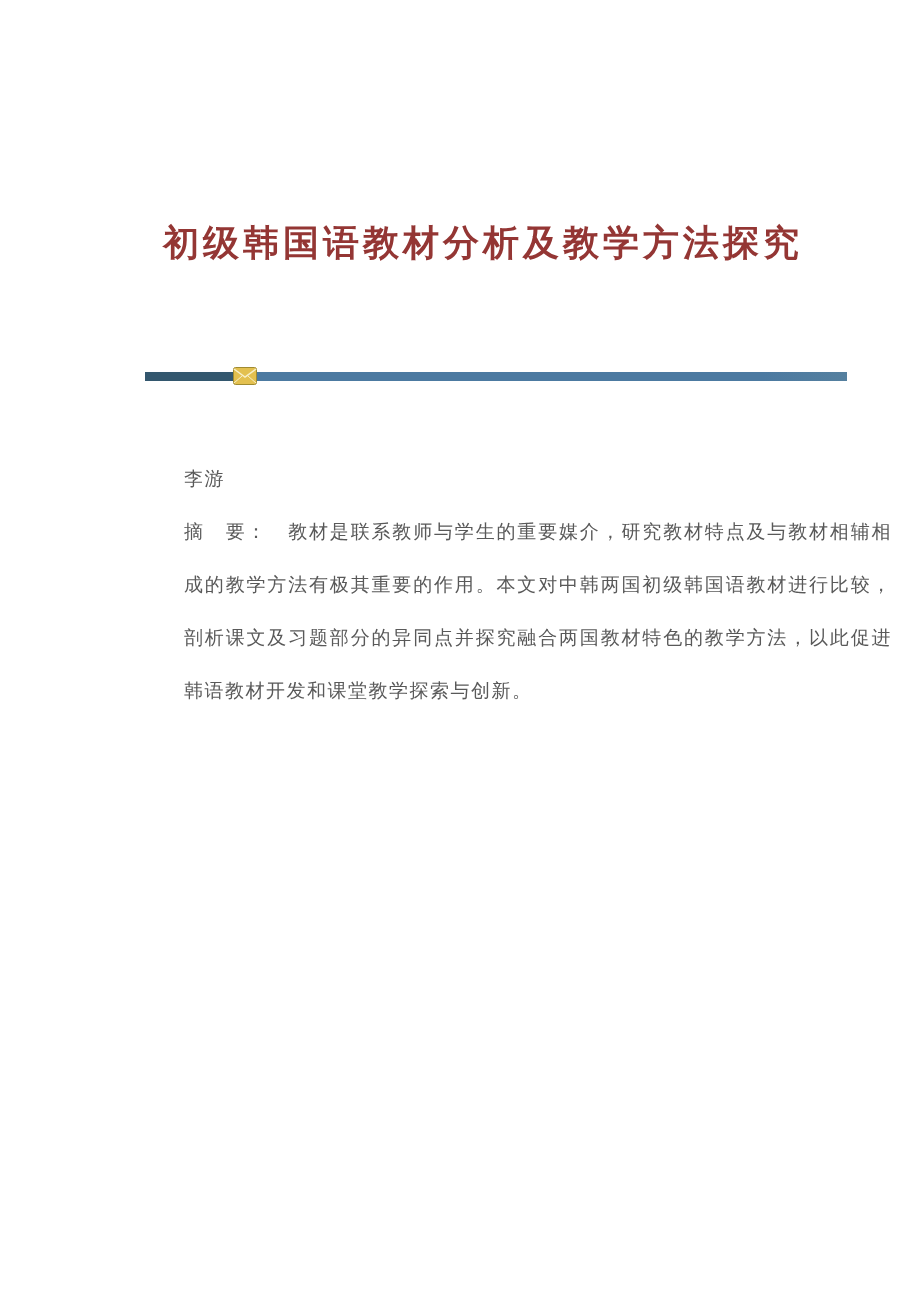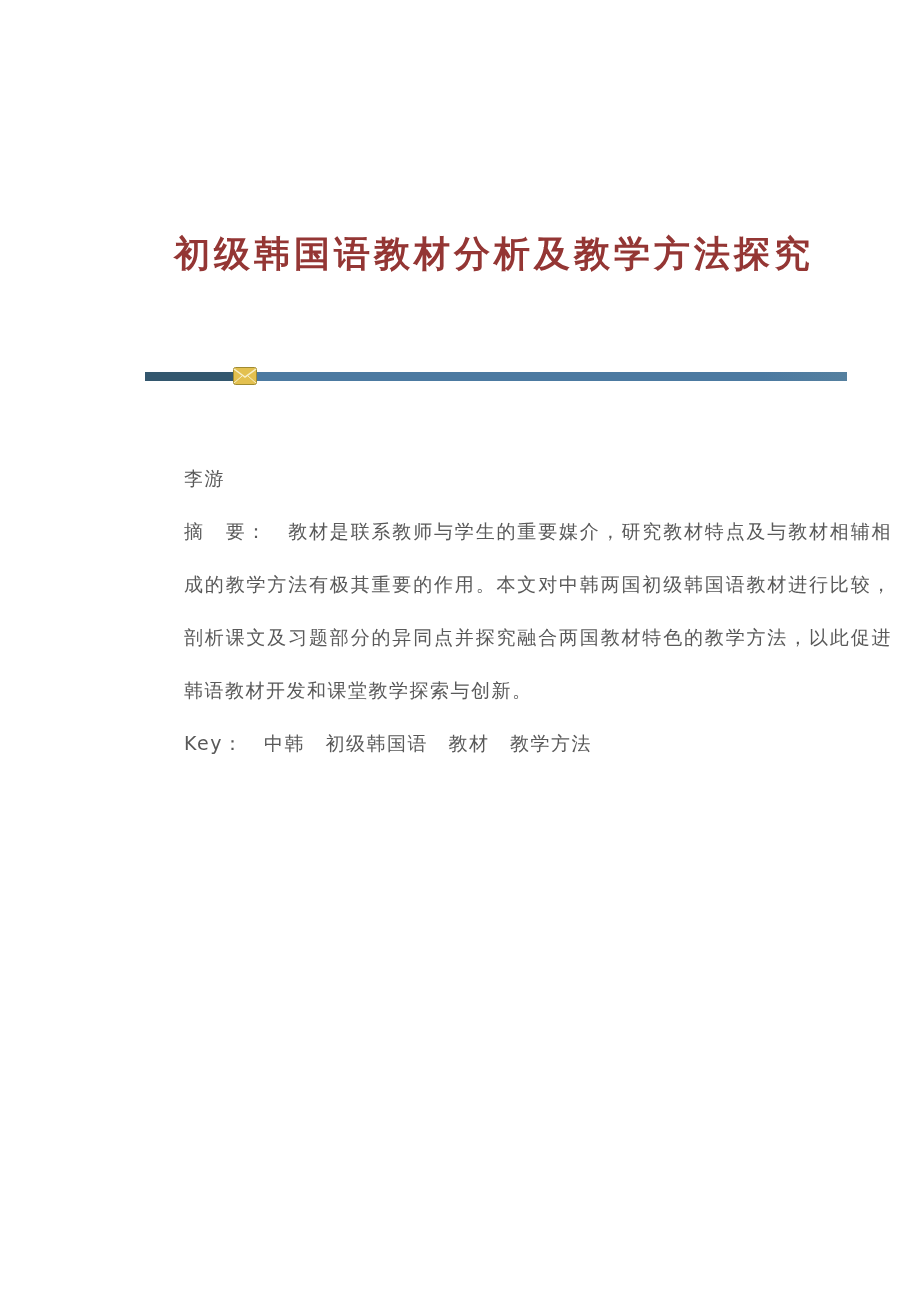--- a/index.html
+++ b/index.html
@@ -12,21 +12,21 @@
     width: 920px;
     height: 1302px;
     background: #ffffff;
     overflow: hidden;
     font-family: "DejaVu Sans", "Liberation Sans", sans-serif;
   }
   .article-title {
     position: absolute;
     left: 158px;
     top: 216px;
-    margin: 16px;
+    margin: 5px;
     color: #943634;
     font-size: 36px;
     font-weight: bold;
     letter-spacing: 4px;
     line-height: 1.2;
     white-space: nowrap;
   }
   .divider-bar {
     position: absolute;
     left: 145px;
@@ -82,16 +82,15 @@
         <rect x="0.5" y="0.5" width="23" height="17" rx="2" fill="#e3c04f" stroke="#a08b31"></rect>
         <path d="M1 2 L12 10 L23 2" fill="none" stroke="#f7efc9" stroke-width="1.5"></path>
         <path d="M1 16 L9 9 M23 16 L15 9" fill="none" stroke="#f7efc9" stroke-width="1"></path>
       </svg>
     </span>
   </div>
 
   <div class="body-flow">
     <p class="author-line">李游</p>
     <p class="abstract-paragraph">摘　要：　教材是联系教师与学生的重要媒介，研究教材特点及与教材相辅相成的教学方法有极其重要的作用。本文对中韩两国初级韩国语教材进行比较，剖析课文及习题部分的异同点并探究融合两国教材特色的教学方法，以此促进韩语教材开发和课堂教学探索与创新。</p>
-    <p class="keywords-line">Key：　中韩　初级韩国语　教材　教学方法</p>
   </div>
 
 </div>
 
 </body></html>

